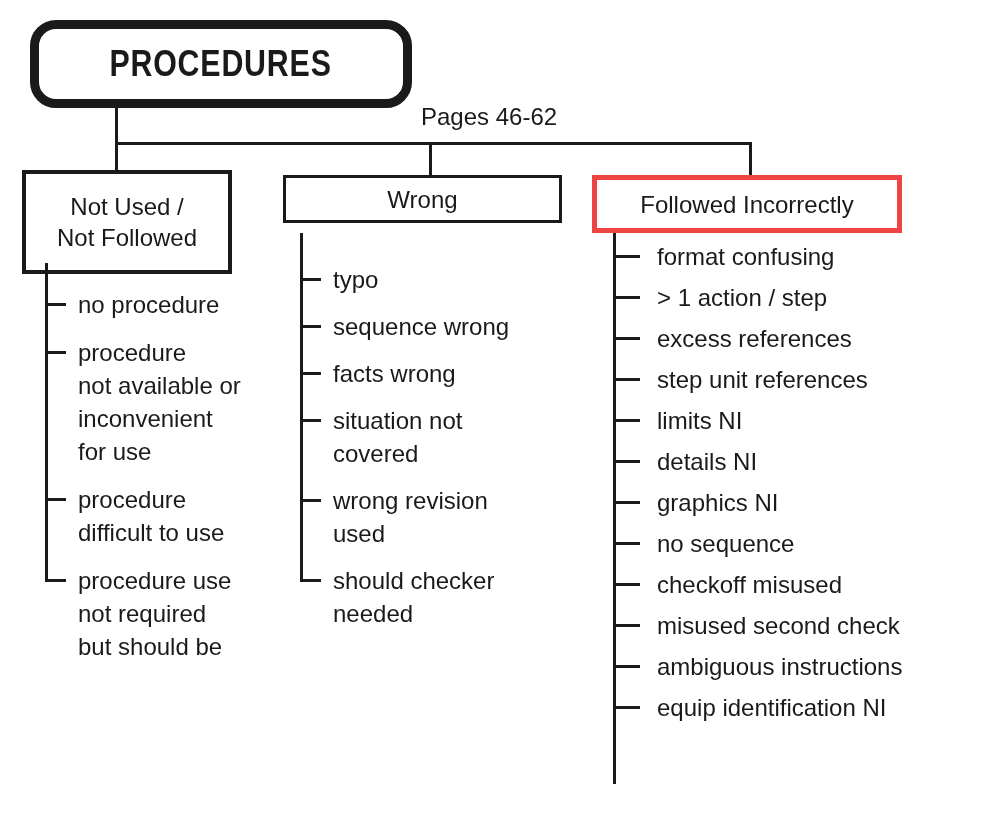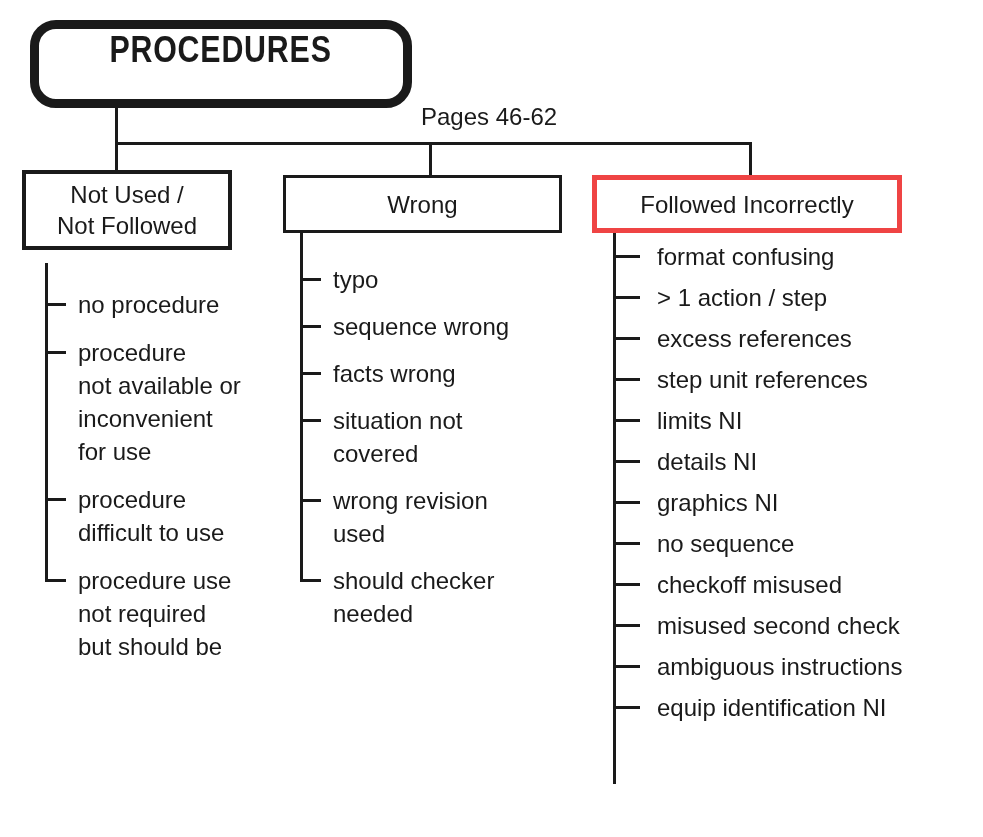--- a/index.html
+++ b/index.html
@@ -16,21 +16,21 @@
 
   
   .root-box {
     position: absolute;
     left: 30px; top: 20px;
     width: 382px; height: 88px;
     border: 9px solid #1a1a1a;
     border-radius: 26px;
     background: #ffffff;
     display: flex;
-    align-items: flex-start;
+    align-items: center;
     justify-content: center;
   }
   .root-title {
     font-size: 37px;
     font-weight: bold;
     letter-spacing: 1px;
     transform: scaleX(0.82);
     transform-origin: center;
     white-space: nowrap;
   }
@@ -70,29 +70,29 @@
   .item { position: relative; }
   .item-text {
     display: block;
     font-size: 24px;
     white-space: pre-line;
   }
   .tick { position: absolute; height: 3px; background: #1a1a1a; }
 
   
   .b1 { left: 22px; top: 170px; width: 290px; height: 520px; }
-  .b1 .bbox  { width: 210px; height: 80px; border: 4px solid #1a1a1a; }
+  .b1 .bbox  { width: 210px; height: 104px; border: 4px solid #1a1a1a; }
   .b1 .stem  { left: 23px; top: 93px; }
   .b1 .items { left: 56px; top: 118px; row-gap: 15px; }
   .b1 .item-text { line-height: 33px; }
   .b1 .tick  { left: -33px; top: 15px; width: 21px; }
 
   
   .b2 { left: 283px; top: 175px; width: 290px; height: 470px; }
-  .b2 .bbox  { width: 279px; height: 58px; border: 3px solid #1a1a1a; }
+  .b2 .bbox  { width: 279px; height: 48px; border: 3px solid #1a1a1a; }
   .b2 .stem  { left: 17px; top: 58px; }
   .b2 .items { left: 50px; top: 88px; row-gap: 14px; }
   .b2 .item-text { line-height: 33px; }
   .b2 .tick  { left: -33px; top: 15px; width: 21px; }
 
   
   .b3 { left: 592px; top: 175px; width: 391px; height: 640px; }
   .b3 .bbox  { width: 310px; height: 58px; border: 5px solid #ef4444; }
   .b3 .stem  { left: 21px; top: 58px; }
   .b3 .items { left: 65px; top: 65px; row-gap: 7px; }

